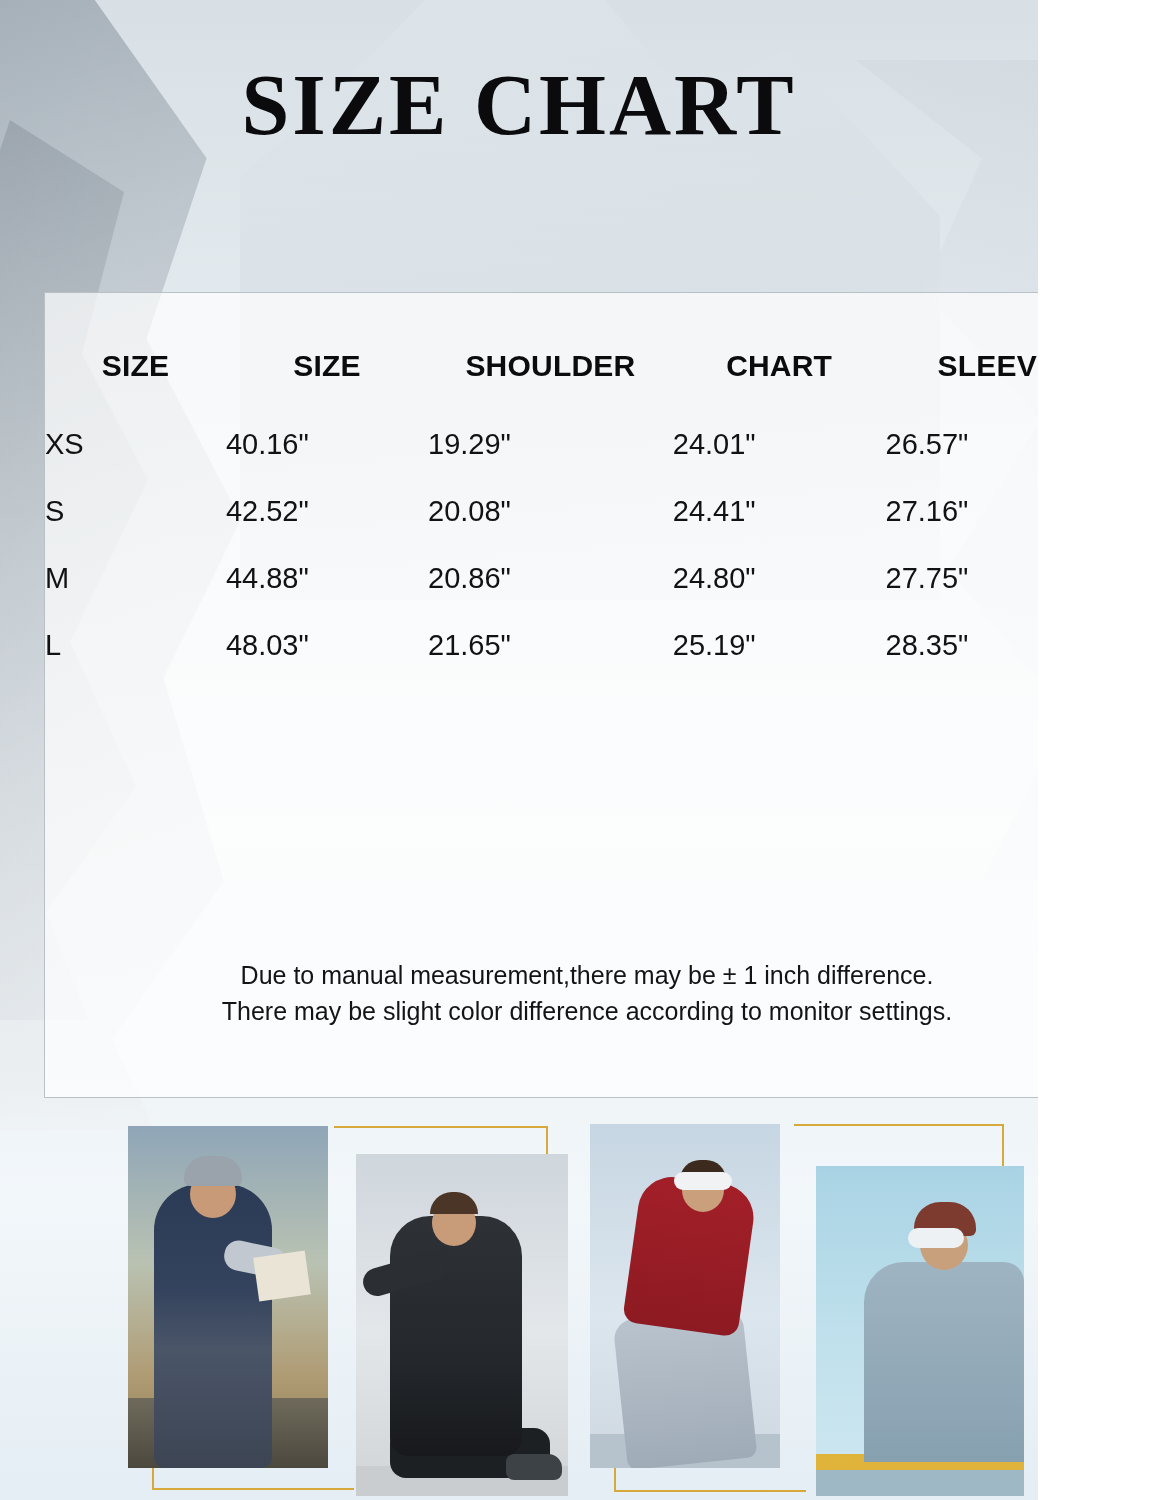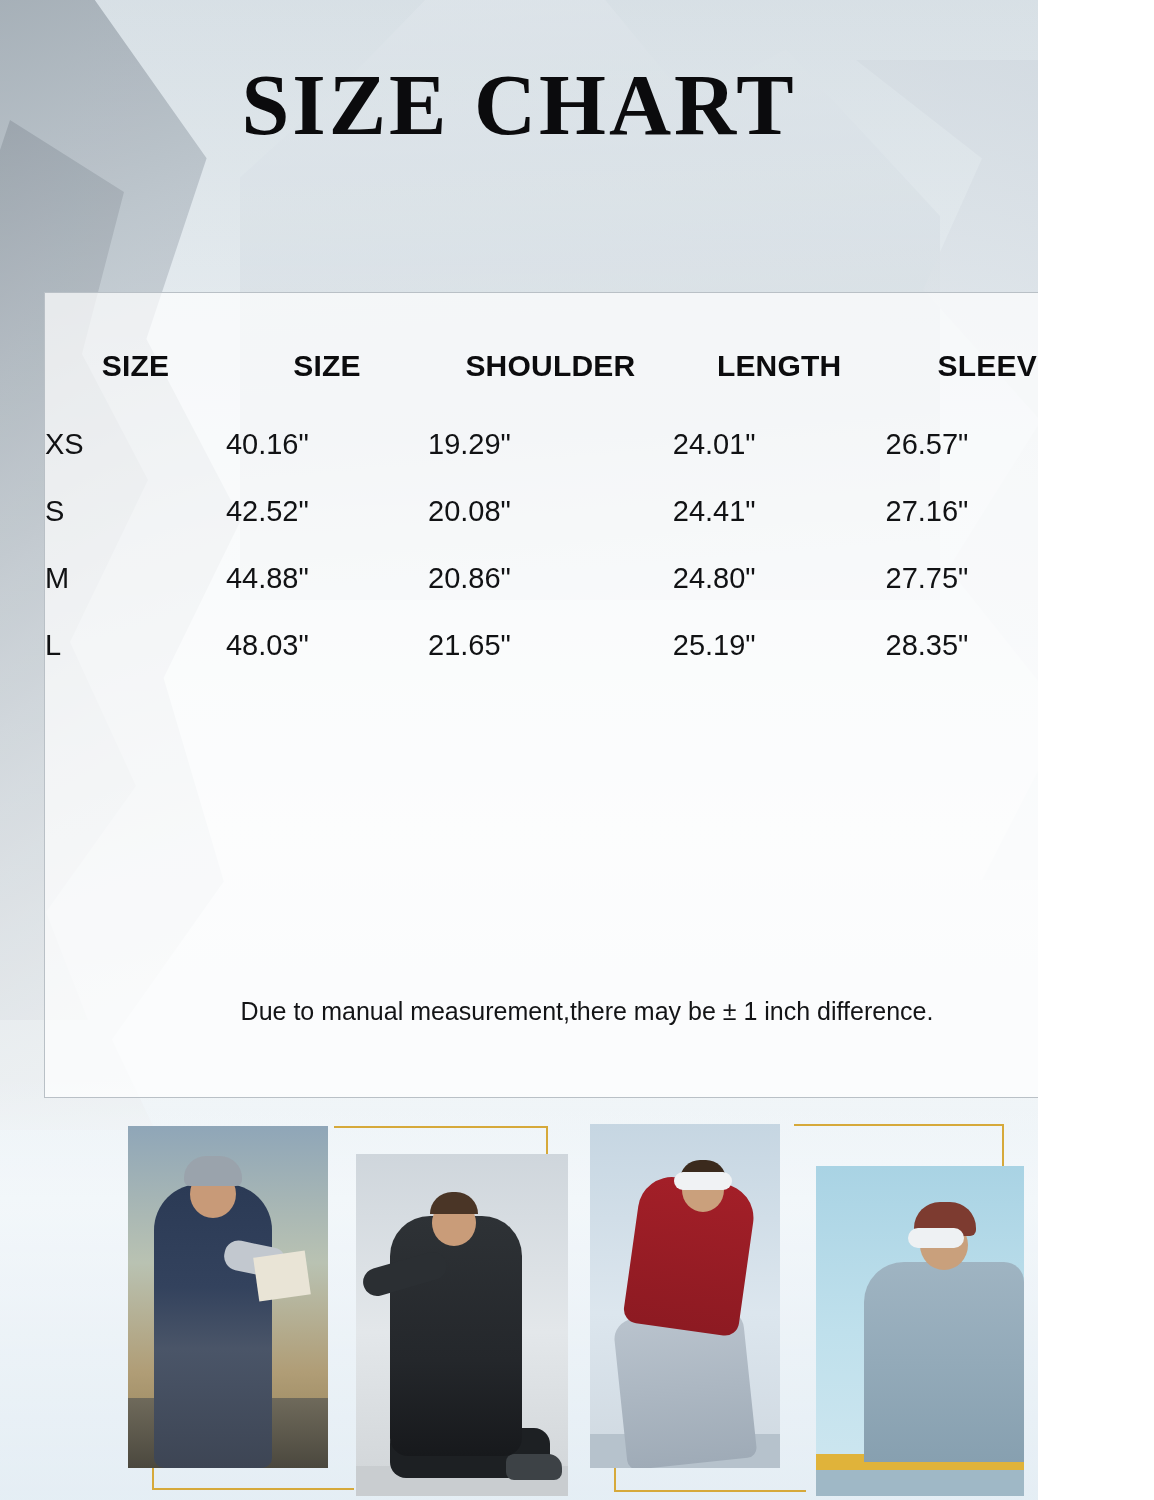--- a/index.html
+++ b/index.html
@@ -318,21 +318,21 @@
         <col class="col-bust">
         <col class="col-shoulder">
         <col class="col-sleeve">
         <col class="col-length">
       </colgroup>
       <thead>
         <tr>
           <th>SIZE</th>
           <th>SIZE</th>
           <th>SHOULDER</th>
-          <th>LENGTH</th>
+          <th>CHART</th>
           <th>SLEEVE</th>
         </tr>
       </thead>
       <tbody>
         <tr>
           <td>XS</td>
           <td>40.16"</td>
           <td>19.29"</td>
           <td>24.01"</td>
           <td>26.57"</td>
@@ -356,20 +356,21 @@
           <td>48.03"</td>
           <td>21.65"</td>
           <td>25.19"</td>
           <td>28.35"</td>
         </tr>
       </tbody>
     </table>
 
     <div class="notes">
       <div>Due to manual measurement,there may be ± 1 inch difference.</div>
+      <div>There may be slight color difference according to monitor settings.</div>
     </div>
   </div>
 
   <div class="photos">
     <div class="frame f1"></div>
     <div class="frame f2"></div>
     <div class="frame f3"></div>
     <div class="frame f4"></div>
 
     <div class="photo p1">

